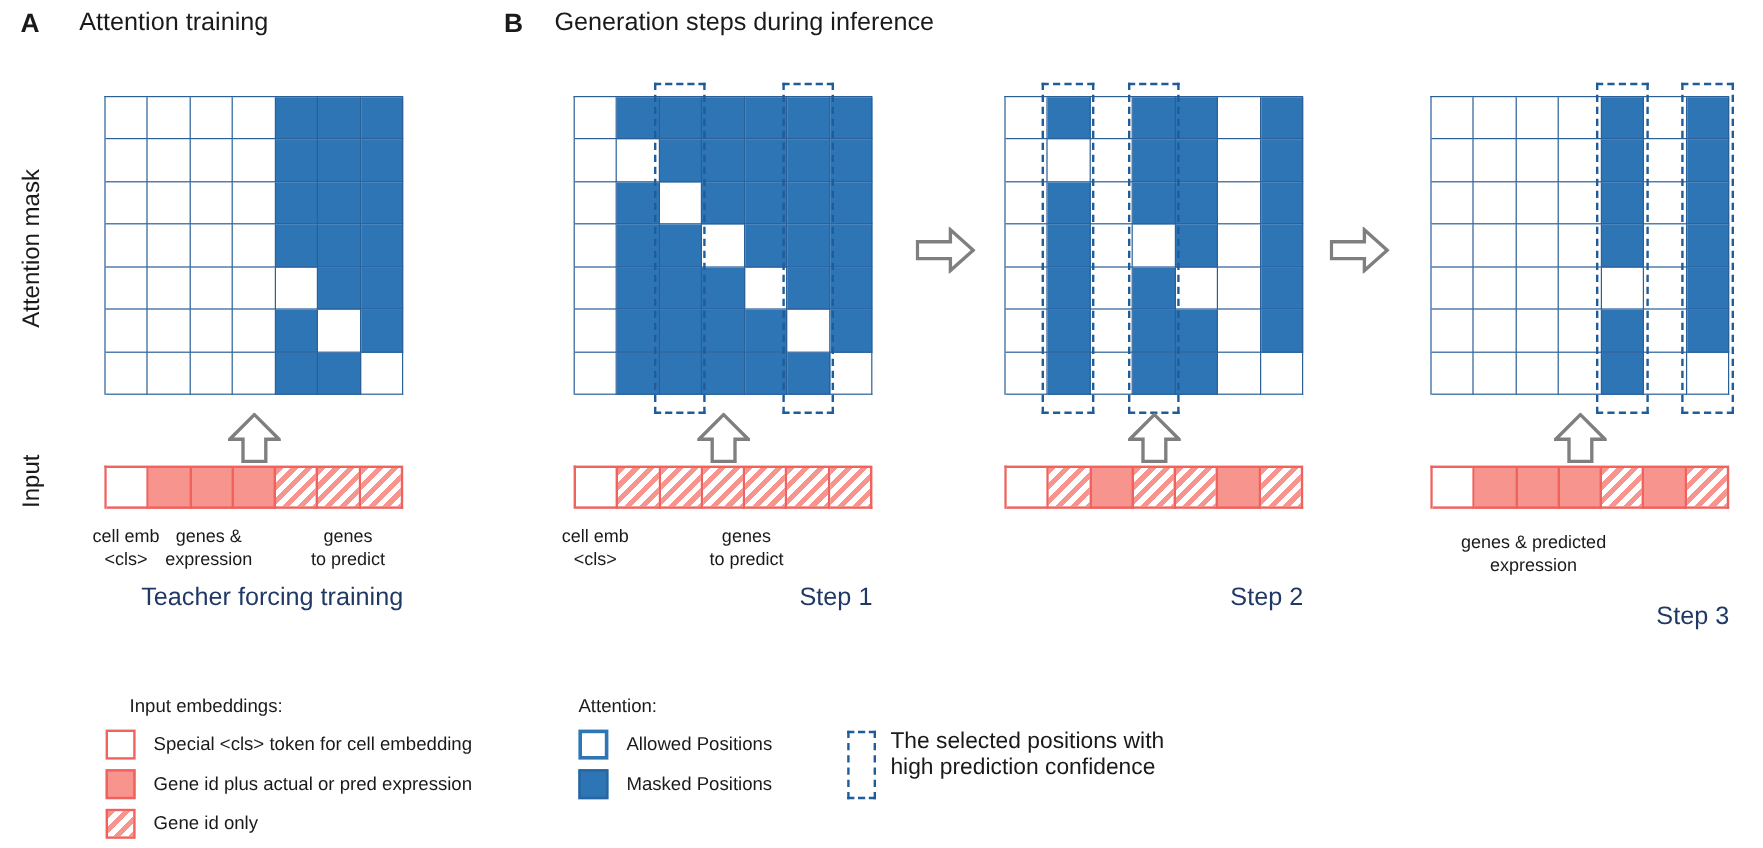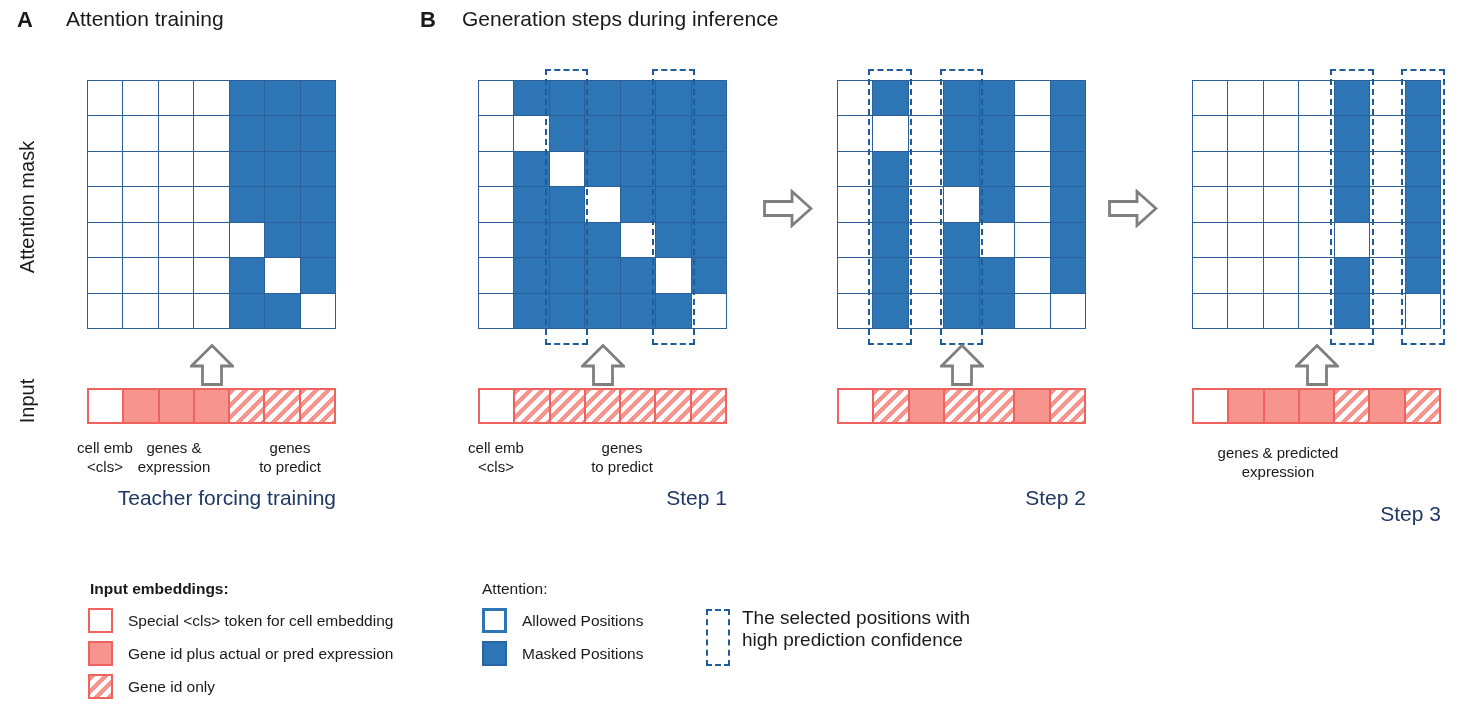--- a/index.html
+++ b/index.html
@@ -353,21 +353,21 @@
     <svg width="50" height="39" viewBox="0 0 50 39">
         <polygon points="1.5,12.5 29,12.5 29,2.5 48,19.5 29,36.5 29,26.5 1.5,26.5" fill="#ffffff" stroke="#7F7F7F" stroke-width="2.8"></polygon>
       </svg>
   </div>
   <div class="arrowwrap" style="left:1108px;top:189px;">
     <svg width="50" height="39" viewBox="0 0 50 39">
         <polygon points="1.5,12.5 29,12.5 29,2.5 48,19.5 29,36.5 29,26.5 1.5,26.5" fill="#ffffff" stroke="#7F7F7F" stroke-width="2.8"></polygon>
       </svg>
   </div>
 
-  <div class="legend-title" style="left:90px;top:580px;font-weight:bold;">Input embeddings:</div>
+  <div class="legend-title" style="left:108px;top:580px;">Input embeddings:</div>
   <div class="lrow" style="left:88px;top:608px;">
     <span class="swatch s-cls"></span>
     <span class="ltext">Special &lt;cls&gt; token for cell embedding</span>
   </div>
   <div class="lrow" style="left:88px;top:641px;">
     <span class="swatch s-solid"></span>
     <span class="ltext">Gene id plus actual or pred expression</span>
   </div>
   <div class="lrow" style="left:88px;top:674px;">
     <span class="swatch s-hatch"></span>

